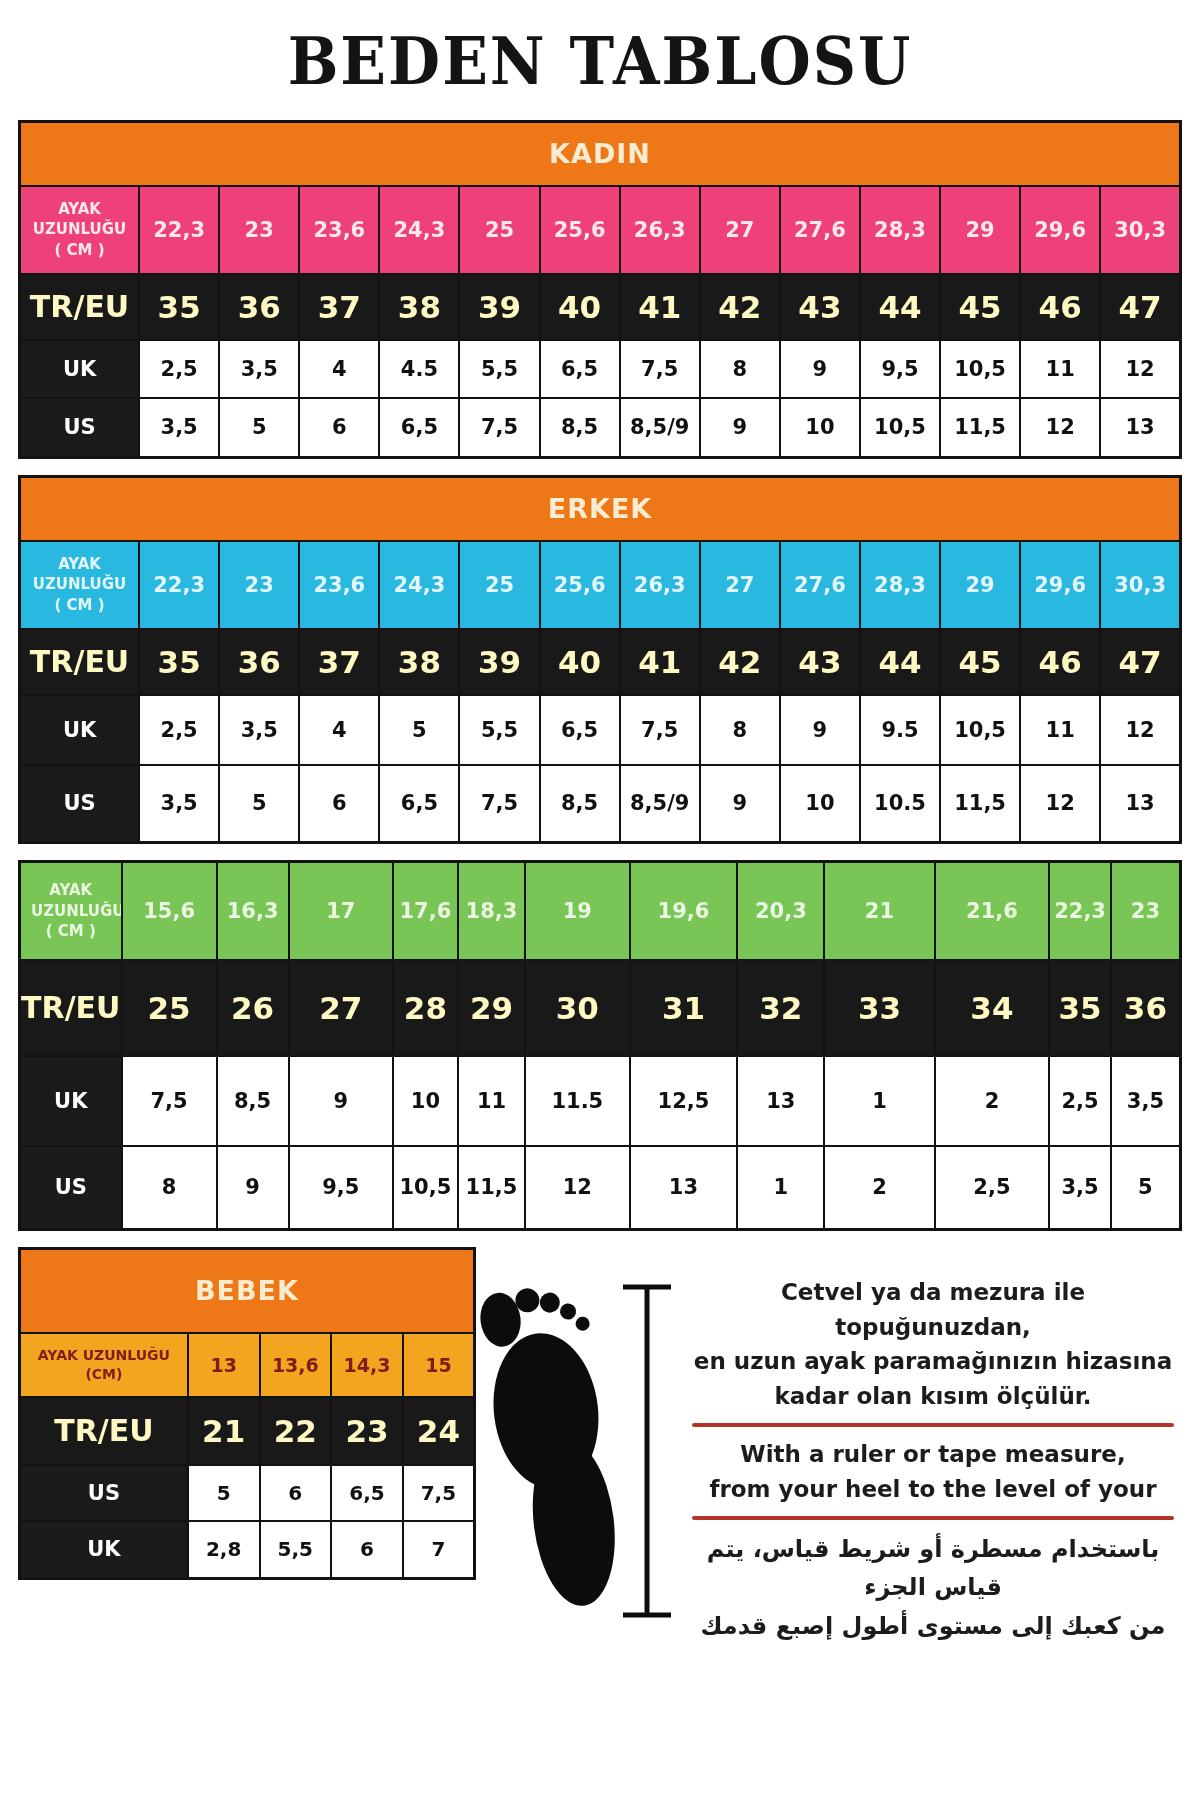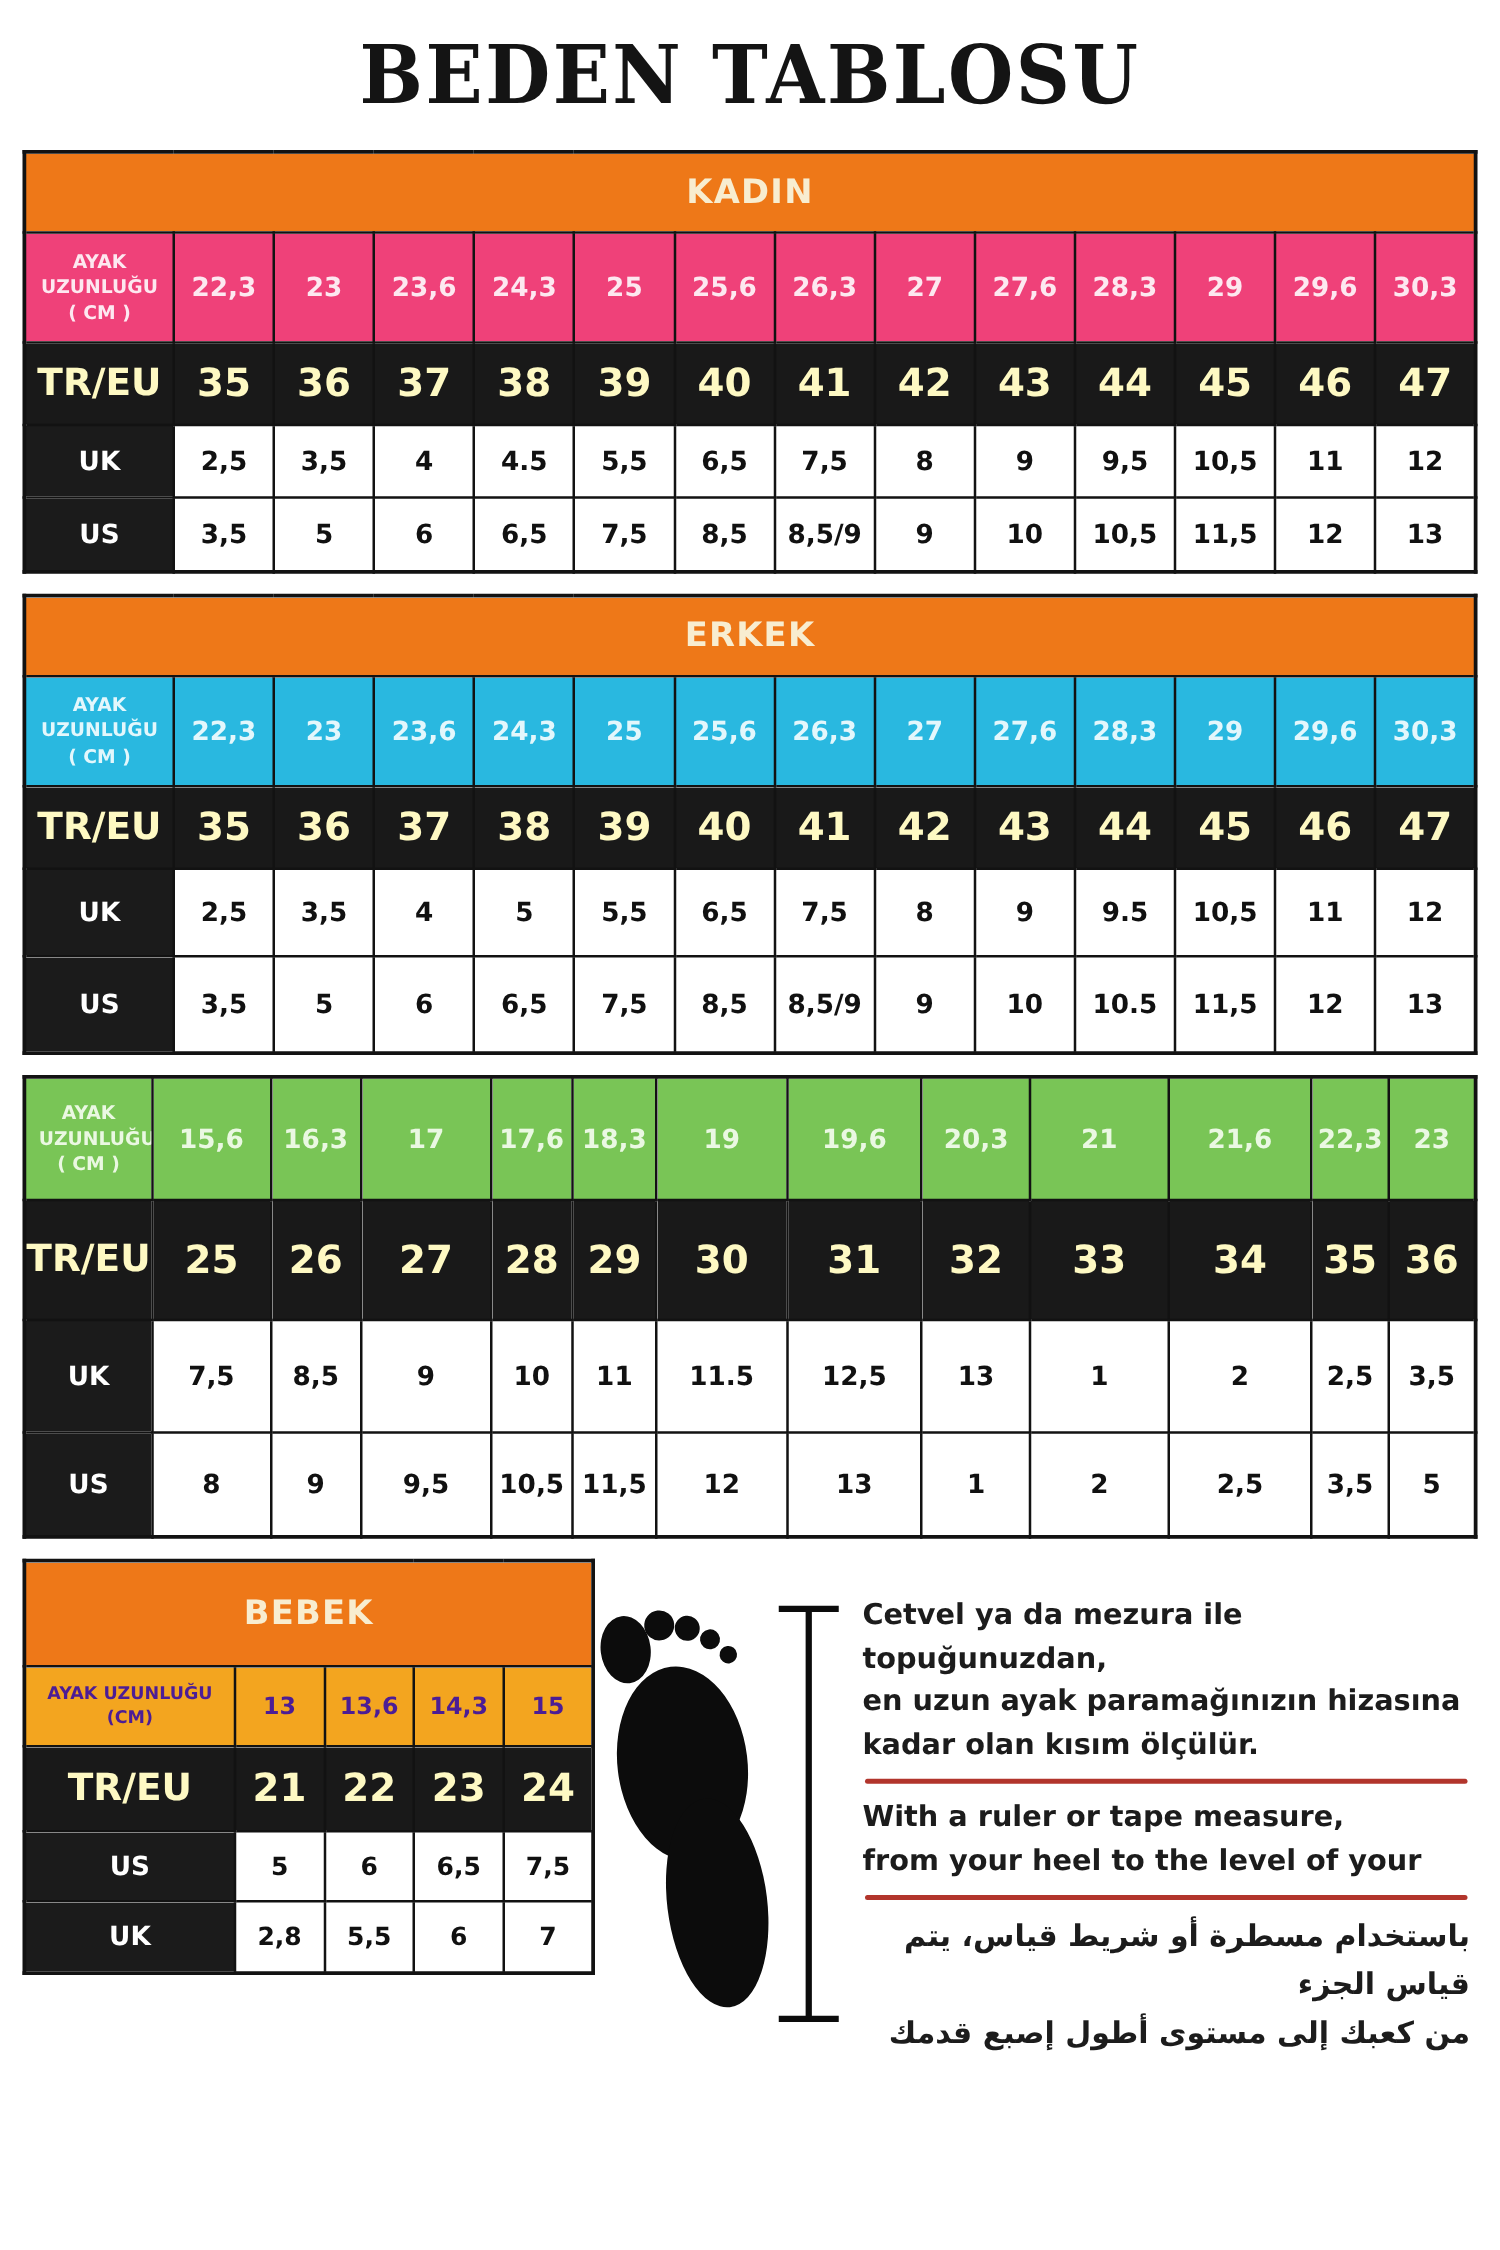--- a/index.html
+++ b/index.html
@@ -31,21 +31,21 @@
   .r-title th {
     background:#ee7818; color:#f8edd0;
     font-size:27px; letter-spacing:1px; height:64px;
   }
   
   .r-cm th.cm-label { font-size:15px; line-height:1.35; padding:4px 10px; }
   .r-cm td { font-size:21px; }
   table.kadin .r-cm th, table.kadin .r-cm td { background:#ef4179; color:#fde8f0; height:88px; }
   table.erkek .r-cm th, table.erkek .r-cm td { background:#29b8e0; color:#e3f7fc; height:88px; }
   table.cocuk .r-cm th, table.cocuk .r-cm td { background:#79c556; color:#eaf8e2; height:98px; }
-  table.bebek .r-cm th, table.bebek .r-cm td { background:#f3a51f; color:#4c1d95; height:64px; }
+  table.bebek .r-cm th, table.bebek .r-cm td { background:#f3a51f; color:#7f1d1d; height:64px; }
   table.bebek .r-cm th.cm-label { font-size:14px; }
   table.bebek .r-cm td { font-size:19px; }
 
   
   .r-treu th, .r-treu td { background:#191919; color:#fef9c3; }
   .r-treu th { font-size:30px; }
   .r-treu td { font-size:31px; }
   table.kadin .r-treu th, table.kadin .r-treu td { height:66px; }
   table.erkek .r-treu th, table.erkek .r-treu td { height:66px; }
   table.cocuk .r-treu th, table.cocuk .r-treu td { height:96px; }
@@ -63,21 +63,21 @@
   table.bebek .r-us th, table.bebek .r-us td { height:56px; }
   table.bebek .r-uk th, table.bebek .r-uk td { height:58px; }
   table.bebek .r-us td, table.bebek .r-uk td { font-size:20px; }
 
   table.bebek .r-title th { height:84px; }
 
   
   .bottom { display:flex; align-items:flex-start; margin-top:2px; }
   .bebek-wrap { width:458px; flex:0 0 458px; }
   .foot-graphic { width:204px; flex:0 0 204px; padding-top:14px; text-align:center; }
-  .instructions { flex:1; padding:28px 6px 0 10px; }
+  .instructions { flex:1; padding:28px 6px 0 10px; text-align:center; }
   .instructions .line { font-size:23px; font-weight:bold; line-height:1.5; color:#1c1c1c; }
   .instructions .block.ar { direction:rtl; }
   .instructions .block.ar .line { font-size:24px; line-height:1.6; }
   .red-rule { height:4px; background:#b2352c; margin:10px 2px; border-radius:2px; }
 </style>
 </head>
 <body>
 
 <div class="page">
 

